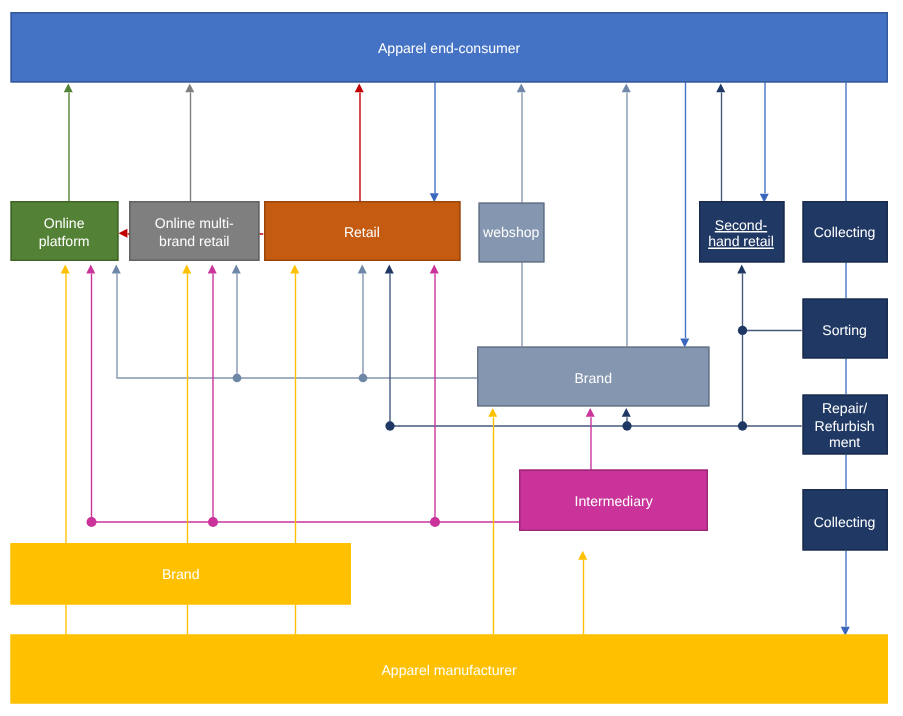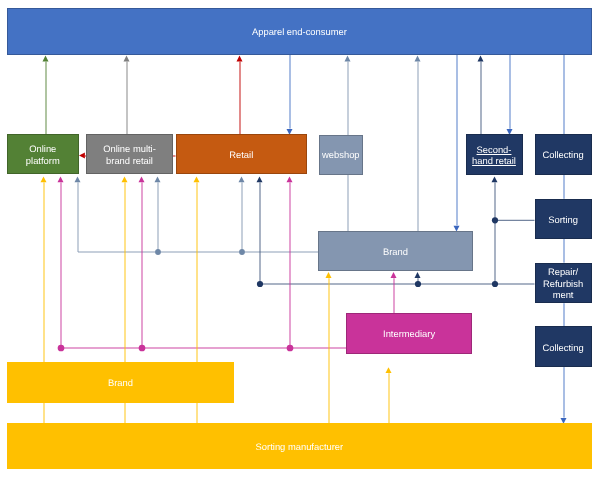--- a/index.html
+++ b/index.html
@@ -126,16 +126,16 @@
   <div class="node" id="n-brand-grey" style="left: 318.2px; top: 231px; width: 154.6px; height: 39.9px; background: rgb(132, 150, 176); font-size: 9.4px; border: 0.8px solid rgb(103, 117, 137);">
       <span class="lbl">Brand</span>
     </div>
   <div class="node" id="n-intermediary" style="left: 346.2px; top: 313px; width: 125.8px; height: 41px; background: rgb(201, 51, 154); font-size: 9.4px; border: 0.8px solid rgb(157, 40, 120);">
       <span class="lbl">Intermediary</span>
     </div>
   <div class="node" id="n-brand-yellow" style="left: 6.8px; top: 362.2px; width: 227.4px; height: 40.8px; background: rgb(255, 192, 0); font-size: 9.4px; border: 0.8px solid rgb(255, 192, 0);">
       <span class="lbl">Brand</span>
     </div>
   <div class="node" id="n-apparel-manufacturer" style="left: 6.8px; top: 423.2px; width: 585.2px; height: 46px; background: rgb(255, 192, 0); font-size: 9.4px; border: 0.8px solid rgb(255, 192, 0);">
-      <span class="lbl">Sorting manufacturer</span>
+      <span class="lbl">Apparel manufacturer</span>
     </div>
 
 </div>
 
 </body></html>

